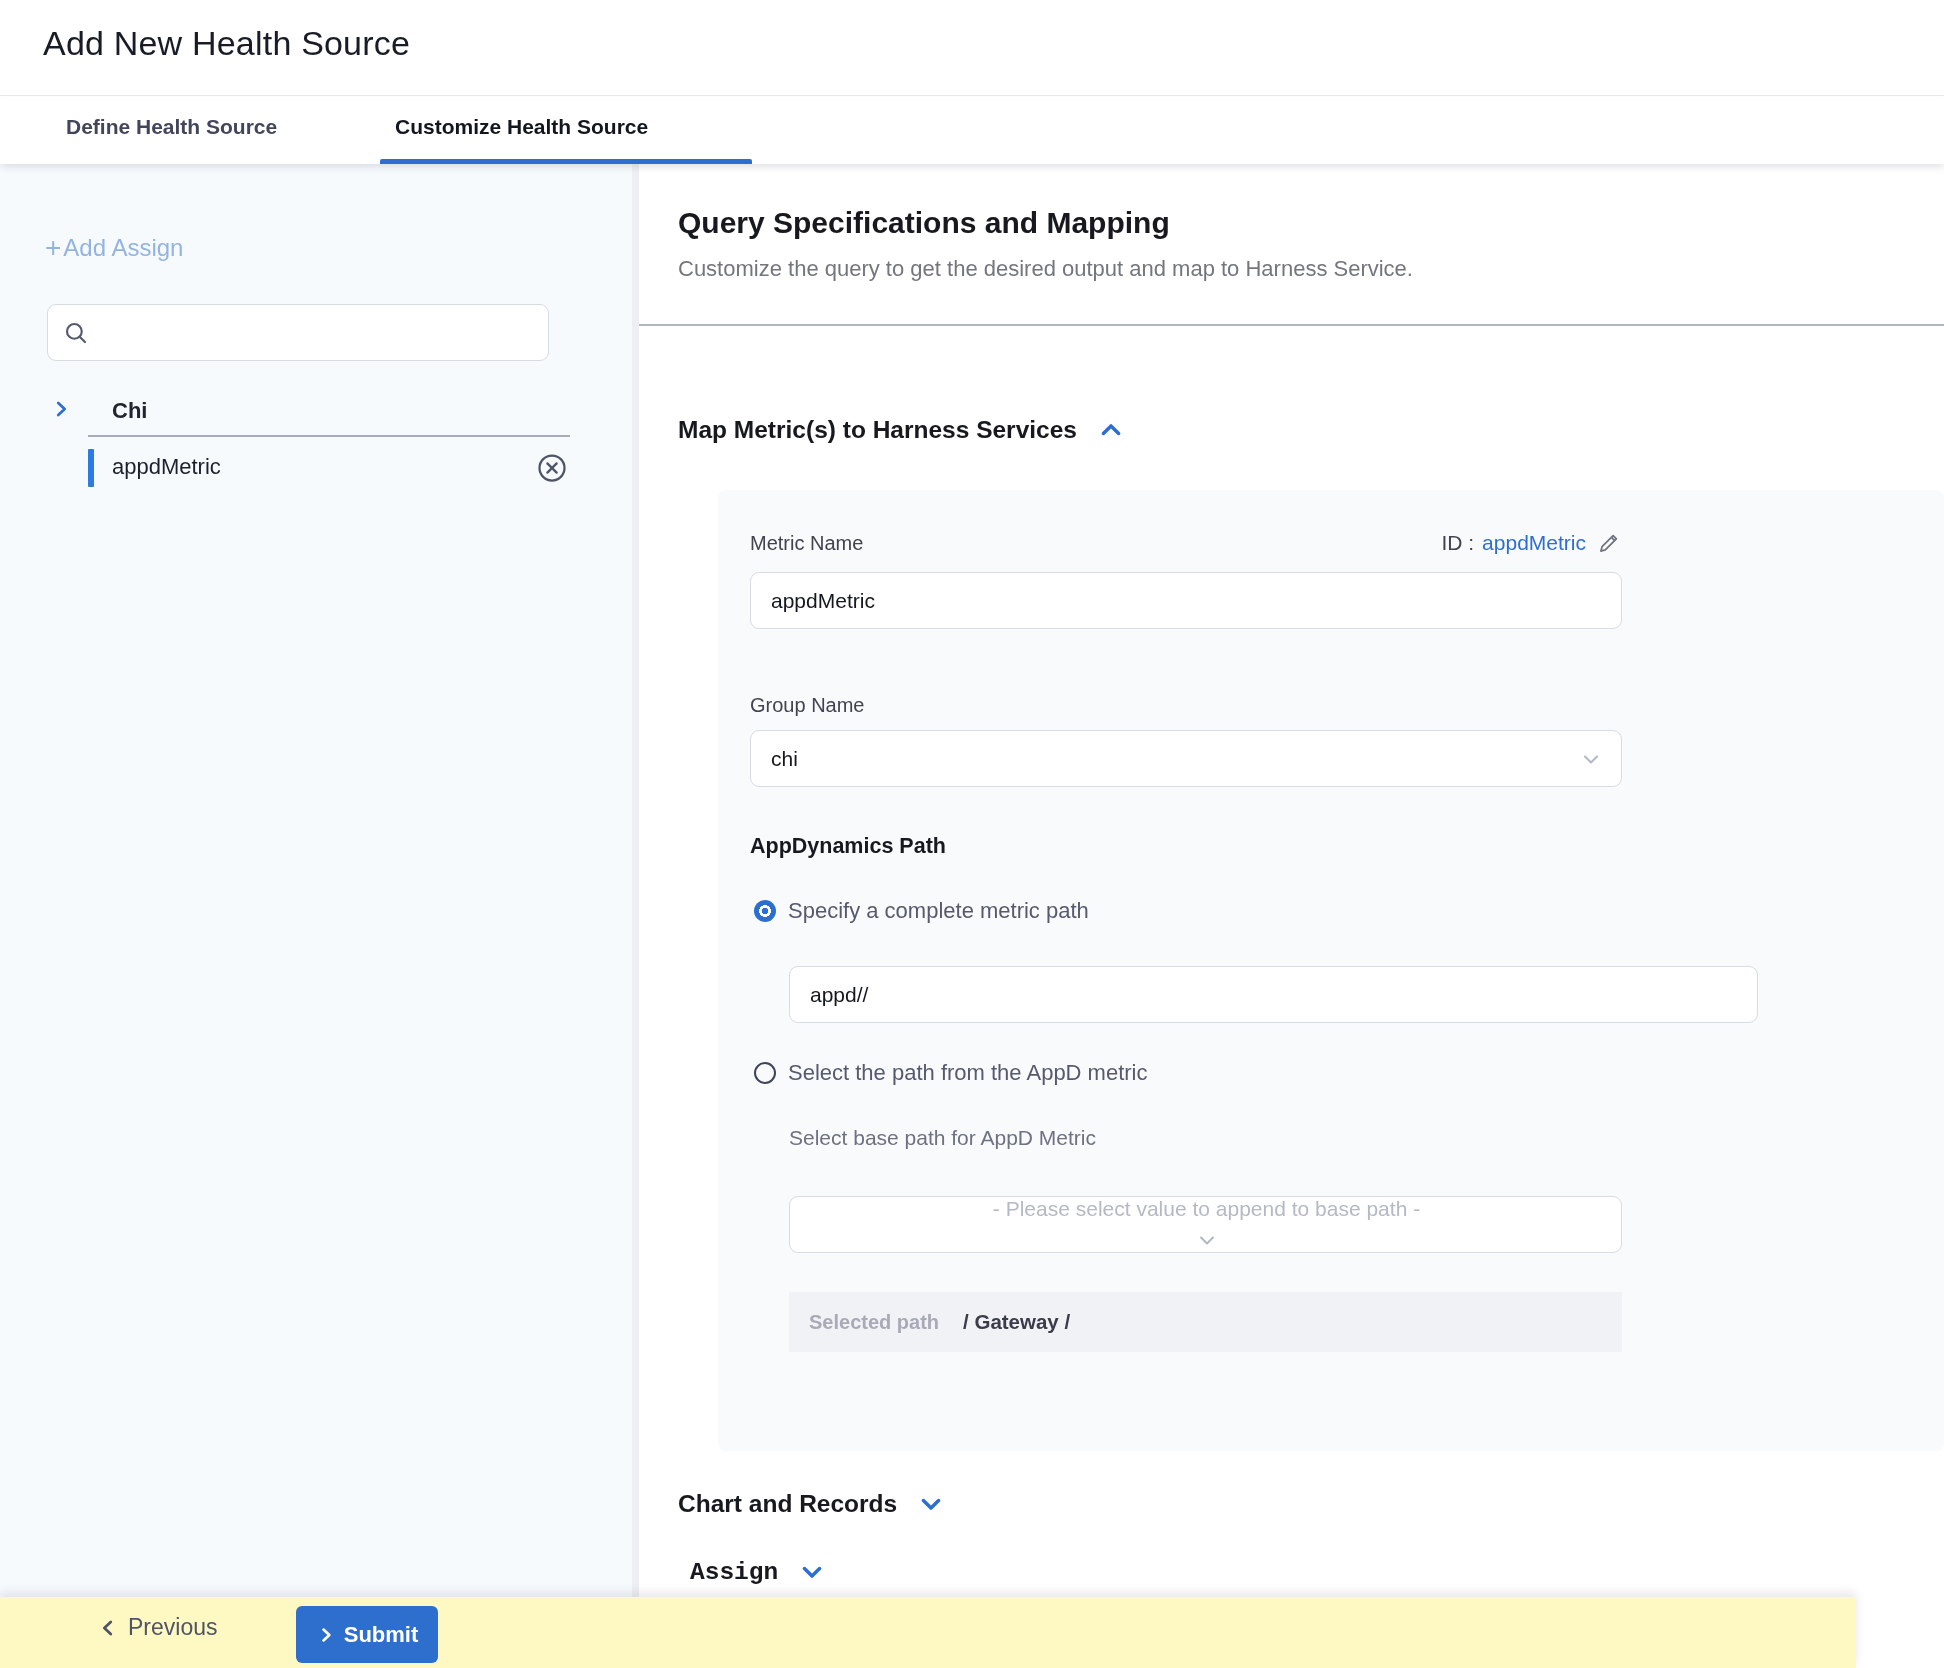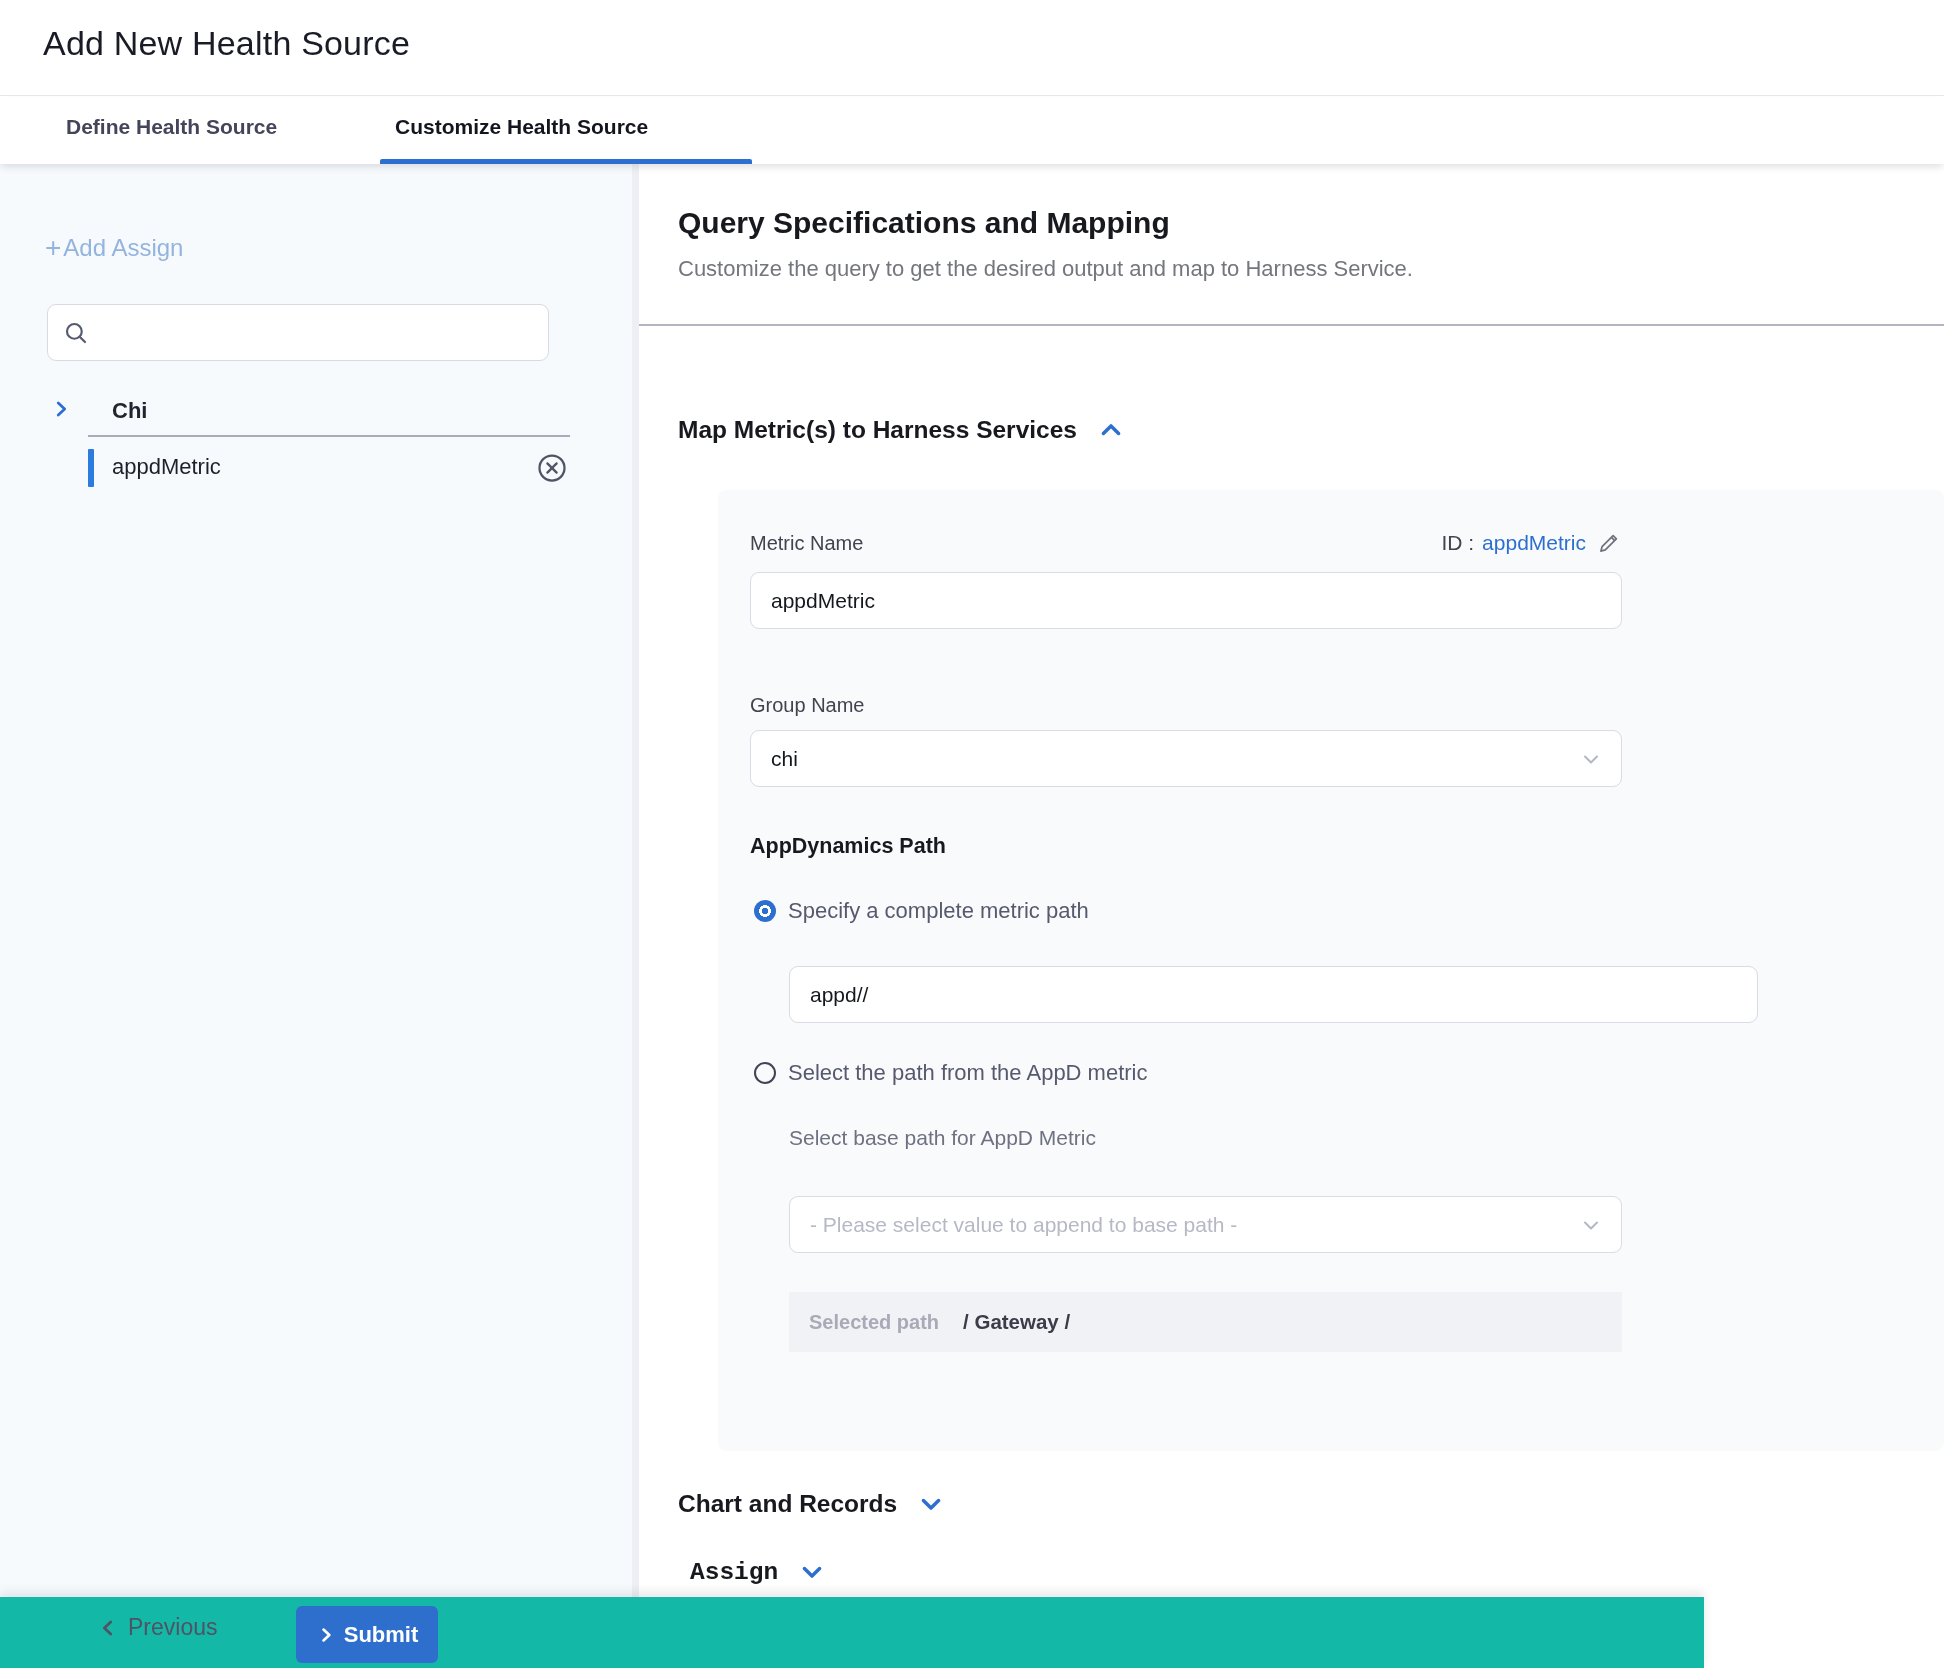--- a/index.html
+++ b/index.html
@@ -63,27 +63,27 @@
   .appd-path-label { position:absolute; left:32px; top:344px; font-size:21.5px; font-weight:700; color:#17191f; }
   .radio-row { position:absolute; display:flex; align-items:center; cursor:pointer; }
   .radio-row-1 { left:36px; top:408px; }
   .radio-row-2 { left:36px; top:570px; }
   .radio { width:22px; height:22px; border-radius:50%; flex:0 0 auto; }
   .radio.checked { background:radial-gradient(circle at center, #2d6fd0 0 3.5px, #ffffff 3.5px 6px, #2d6fd0 6px 11px); }
   .radio.unchecked { border:2px solid #3f4456; background:transparent; }
   .radio-label { margin-left:12px; font-size:22px; color:#575a6e; }
   .input-metric-path { left:71px; top:476px; width:969px; height:57px; }
   .base-path-label { position:absolute; left:71px; top:636px; font-size:21px; color:#6e7181; }
-  .select-base-path { left:71px; top:706px; width:833px; height:57px; }
+  .select-base-path { left:71px; top:706px; width:833px; height:57px;flex-direction:column; }
   .path-bar { position:absolute; left:71px; top:802px; width:833px; height:60px; background:#f1f2f5; display:flex; align-items:center; padding-left:20px; }
   .path-bar .path-key { font-size:20px; font-weight:600; color:#a8aab7; }
   .path-bar .path-value { font-size:20.5px; font-weight:600; color:#3a3d49; margin-left:24px; }
 
   
-  .footer { position:absolute; left:0; top:1597px; width:1704px; height:71px; background:#14b8a6; box-shadow:0 -5px 9px rgba(40,41,61,.10); z-index:6; }
+  .footer { position:absolute; left:0; top:1597px; width:1856px; height:71px; background:#fef9c3; box-shadow:0 -5px 9px rgba(40,41,61,.10); z-index:6; }
   .prev-btn { position:absolute; left:97px; top:17px; display:flex; align-items:center; cursor:pointer; color:#4f5366; font-size:23px; font-weight:500; }
   .prev-btn .chev { margin-right:9px; display:flex; }
   .submit-btn { position:absolute; left:296px; top:9px; width:142px; height:57px; background:#2e6fce; border:none; border-radius:6px; color:#fff; font-size:22px; font-weight:600; font-family:inherit; display:flex; align-items:center; justify-content:center; cursor:pointer; }
   .submit-btn .chev { margin-right:8px; display:flex; }
 </style>
 </head>
 <body>
 
 <div id="app">
 

